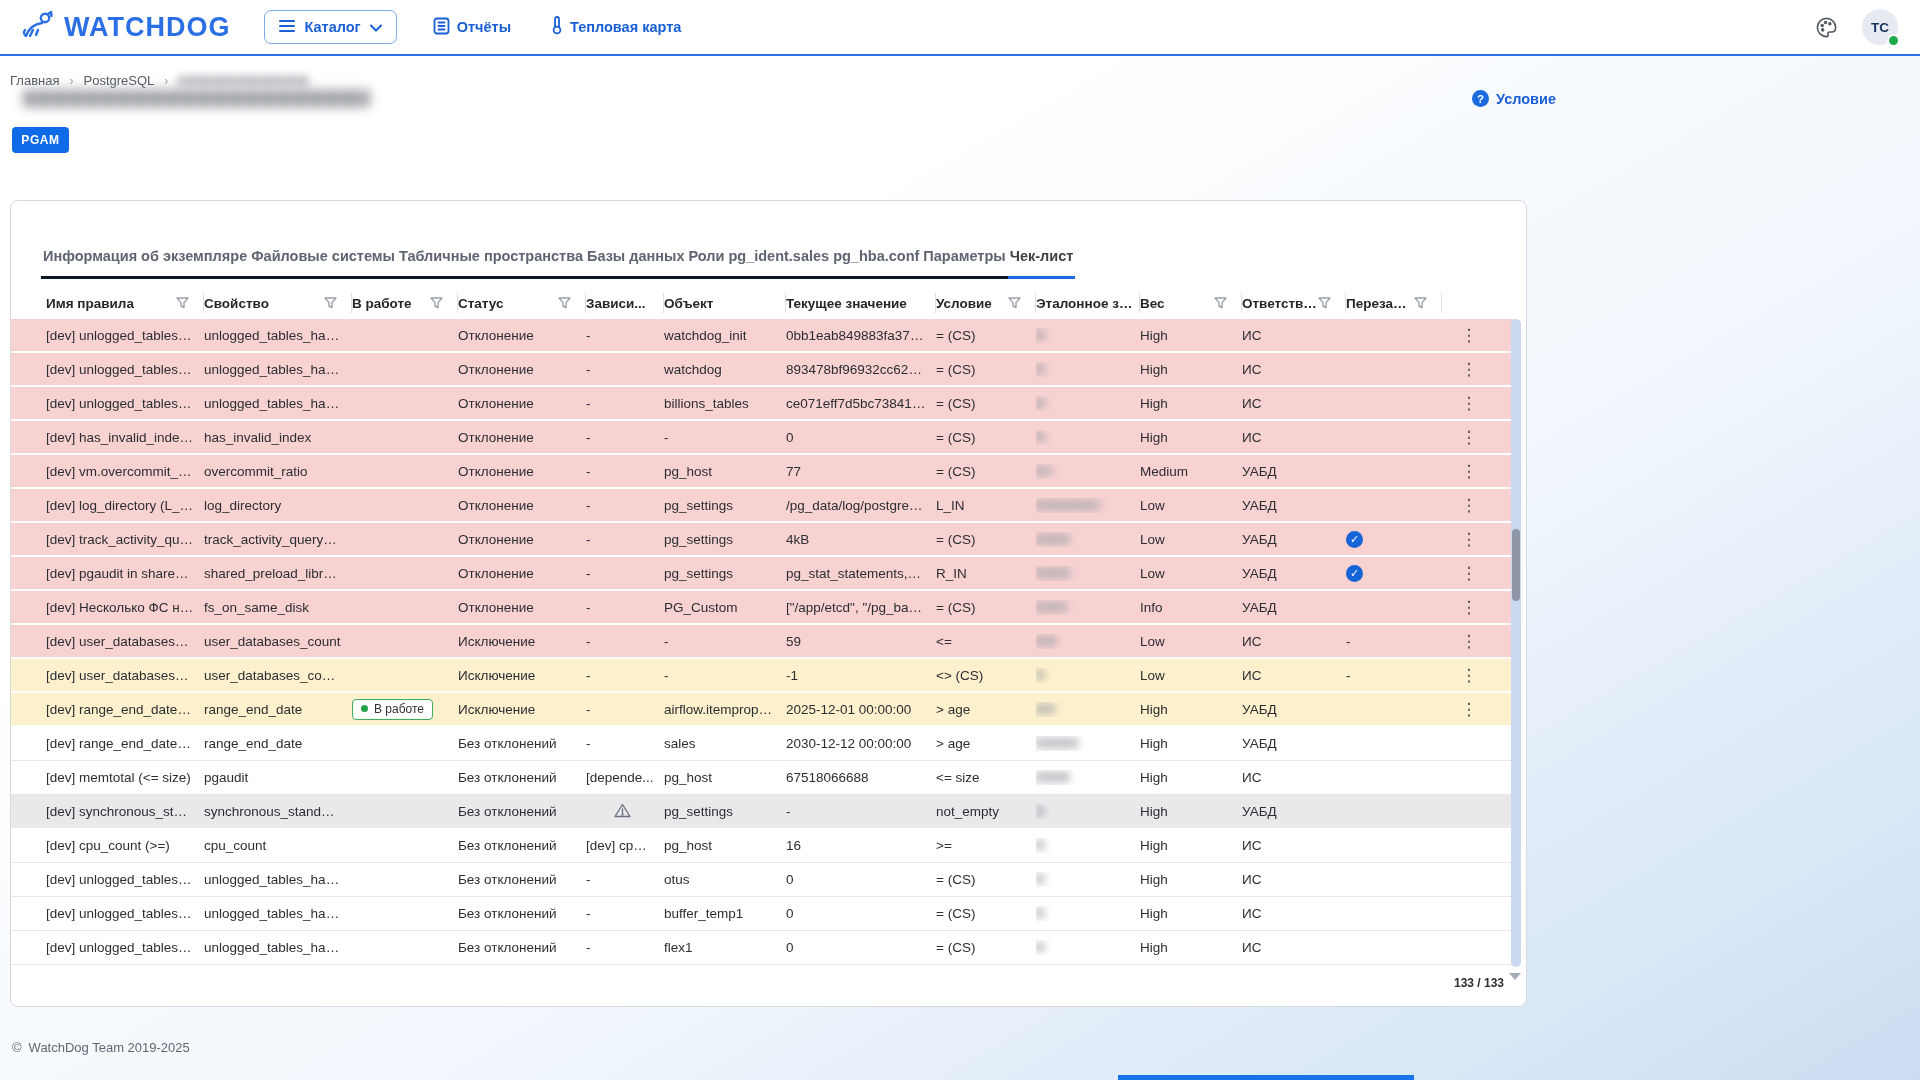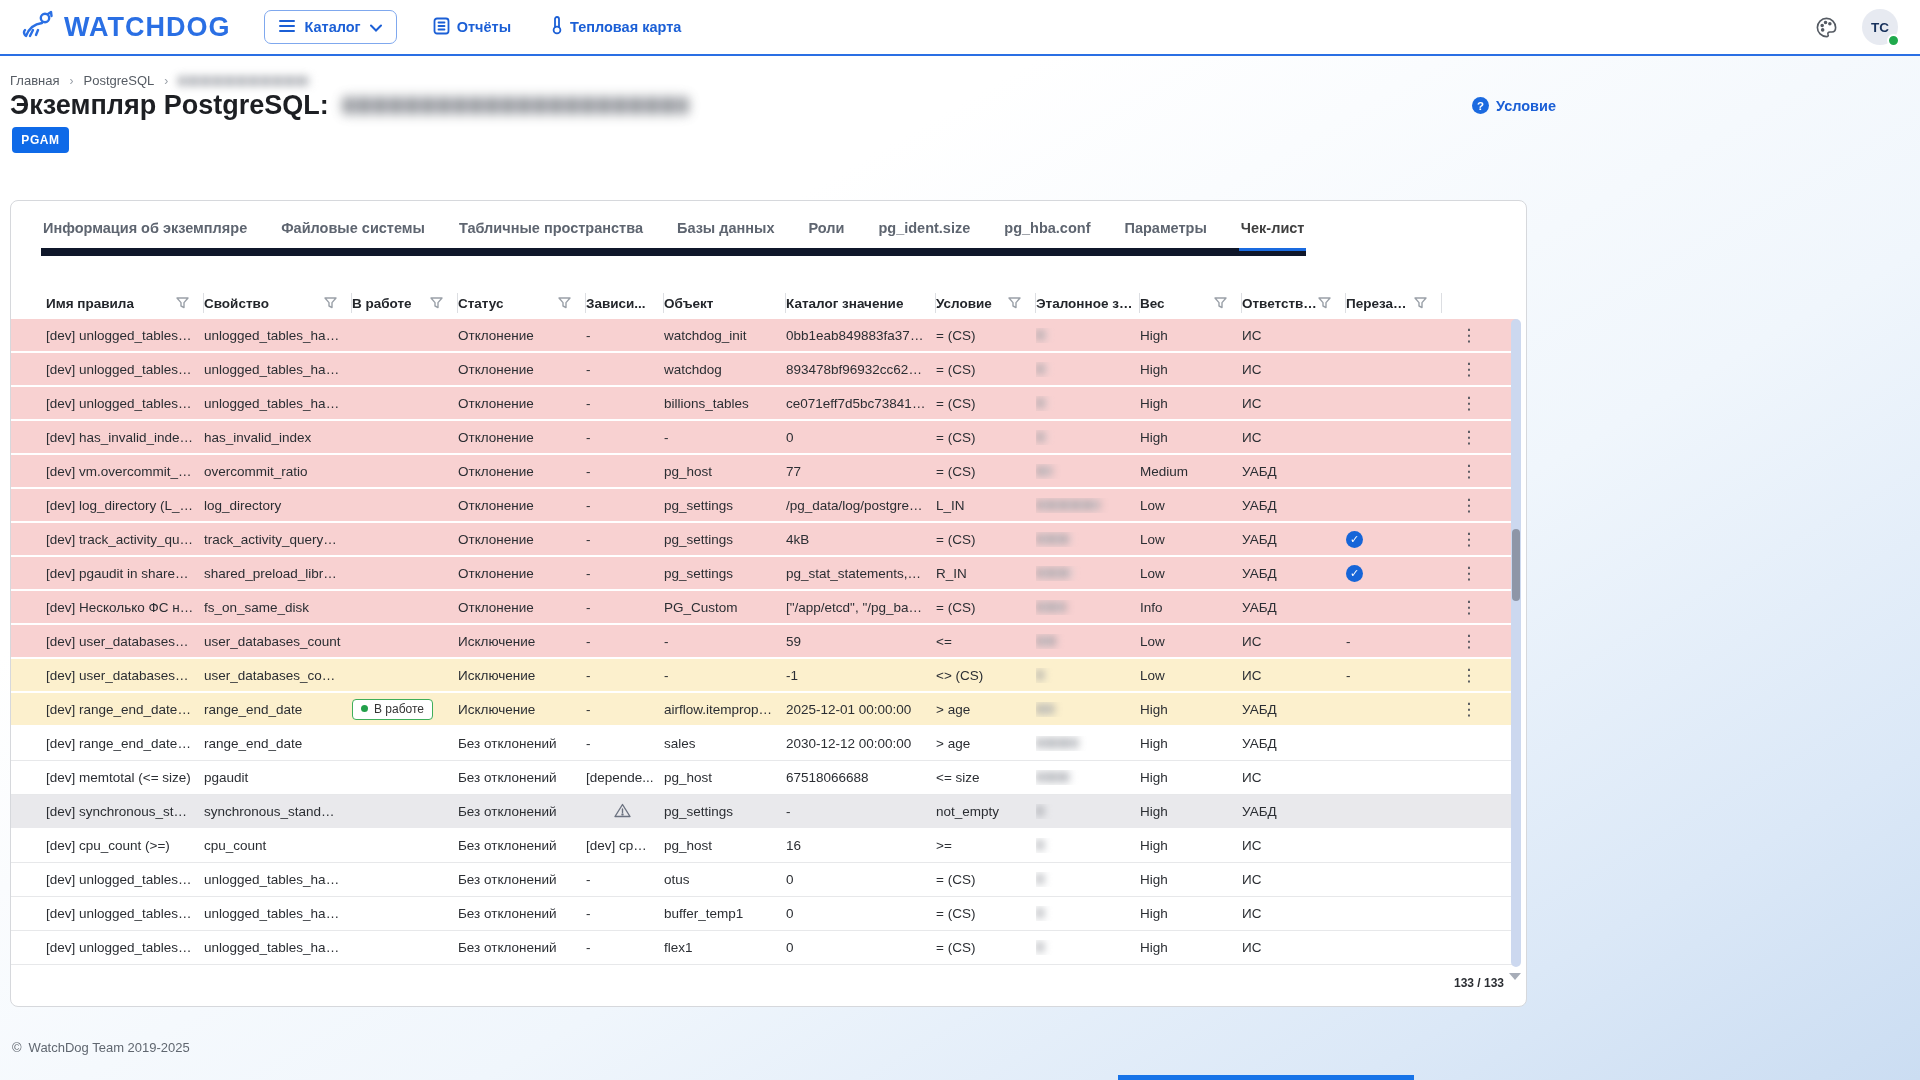--- a/index.html
+++ b/index.html
@@ -41,21 +41,21 @@
   .help-link { margin-left:auto; display:flex; align-items:center; gap:7px; color:#1b5fd6;
     font-size:14.5px; font-weight:bold; cursor:pointer; background:none; border:none; }
   .help-badge { width:17px; height:17px; border-radius:50%; background:#1b6ae0; color:#fff; font-size:11.5px;
     font-weight:bold; display:flex; align-items:center; justify-content:center; }
   .pgam-btn { position:absolute; top:127px; left:12px; width:57px; height:26px; background:#0f6ae8; color:#fff;
     border:none; border-radius:4px; font-size:12px; font-weight:bold; letter-spacing:.6px; cursor:pointer; }
 
   
   .card { position:absolute; top:200px; left:10px; width:1517px; height:807px; background:#fff;
     border:1px solid #d6d8dc; border-radius:8px; }
-  .tabs { position:absolute; top:13px; left:30px; display:flex; gap:30px; border-bottom:8px solid #0f172a; }
+  .tabs { position:absolute; top:41px; left:30px; display:flex; border-bottom:3px solid #0f172a; }
   .tab { background:none; border:none; font-size:14.5px; font-weight:bold; color:#5e6570; padding:6px 2px 12px;
     cursor:pointer; border-bottom:3px solid transparent; margin-bottom:-3px; white-space:nowrap; }
   .tab.active { color:#404040; border-bottom-color:#1a6be0; }
 
   
   .thead { position:absolute; top:86px; left:0; width:1500px; height:32px; display:grid; padding-left:25px;
     grid-template-columns:168px 148px 106px 128px 78px 122px 150px 100px 104px 102px 104px 96px 1fr; align-items:center; }
   .hcell { display:flex; align-items:center; height:20px; font-size:13.5px; font-weight:bold; color:#23262b;
     padding-right:6px; border-right:1px solid #dcdee2; white-space:nowrap; overflow:hidden; }
   .hcell:first-child { padding-left:10px; }
@@ -161,38 +161,37 @@
 
 <nav class="breadcrumb">
   <span class="crumb">Главная</span>
   <span class="crumb-sep">›</span>
   <span class="crumb">PostgreSQL</span>
   <span class="crumb-sep">›</span>
   <span class="blur-chip crumb-blur"></span>
 </nav>
 
 <div class="page-title-row">
-  <h1 class="page-title">Экземпляр PostgreSQL:</h1>
   <span class="blur-chip title-blur"></span>
   <button class="help-link">
     <span class="help-badge">?</span>
     <span>Условие</span>
   </button>
 </div>
 
 <button class="pgam-btn">PGAM</button>
 
 <section class="card">
   <div class="tabs">
       <button class="tab">Информация об экземпляре</button>
       <button class="tab">Файловые системы</button>
       <button class="tab">Табличные пространства</button>
       <button class="tab">Базы данных</button>
       <button class="tab">Роли</button>
-      <button class="tab">pg_ident.size</button>
+      <button class="tab">pg_ident.sales</button>
       <button class="tab">pg_hba.conf</button>
       <button class="tab">Параметры</button>
       <button class="tab active">Чек-лист</button>
     </div>
   <div class="thead">
       <div class="hcell">
         <span class="hlabel">Имя правила</span>
         <span class="funnel"><svg width="13" height="12" viewBox="0 0 13 12" fill="none" stroke="#9aa0a8" stroke-width="1.4" stroke-linejoin="round">
             <path d="M1 1 h11 L8 5.6 V10.5 L5 9 V5.6 Z"></path>
           </svg></span>
@@ -215,21 +214,21 @@
             <path d="M1 1 h11 L8 5.6 V10.5 L5 9 V5.6 Z"></path>
           </svg></span>
       </div>
       <div class="hcell">
         <span class="hlabel">Зависи...</span>
       </div>
       <div class="hcell">
         <span class="hlabel">Объект</span>
       </div>
       <div class="hcell">
-        <span class="hlabel">Каталог значение</span>
+        <span class="hlabel">Текущее значение</span>
       </div>
       <div class="hcell">
         <span class="hlabel">Условие</span>
         <span class="funnel"><svg width="13" height="12" viewBox="0 0 13 12" fill="none" stroke="#9aa0a8" stroke-width="1.4" stroke-linejoin="round">
             <path d="M1 1 h11 L8 5.6 V10.5 L5 9 V5.6 Z"></path>
           </svg></span>
       </div>
       <div class="hcell">
         <span class="hlabel">Эталонное зна...</span>
       </div>

